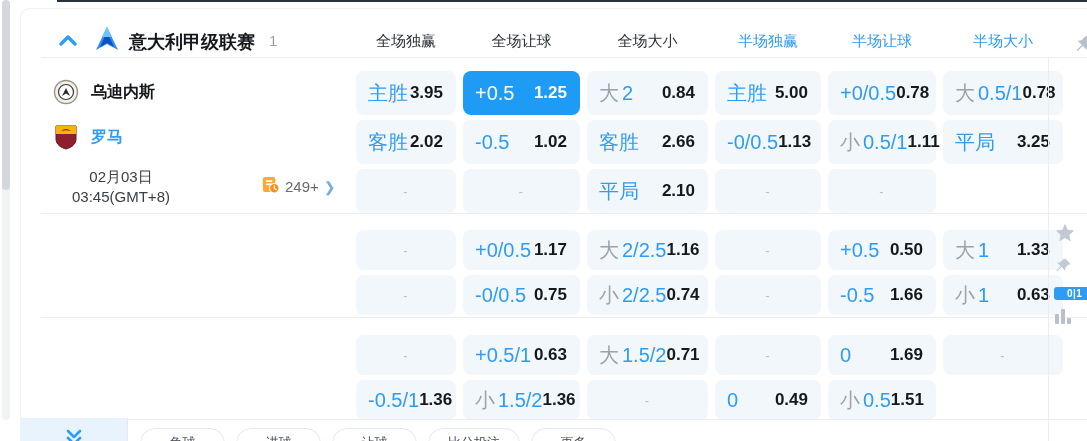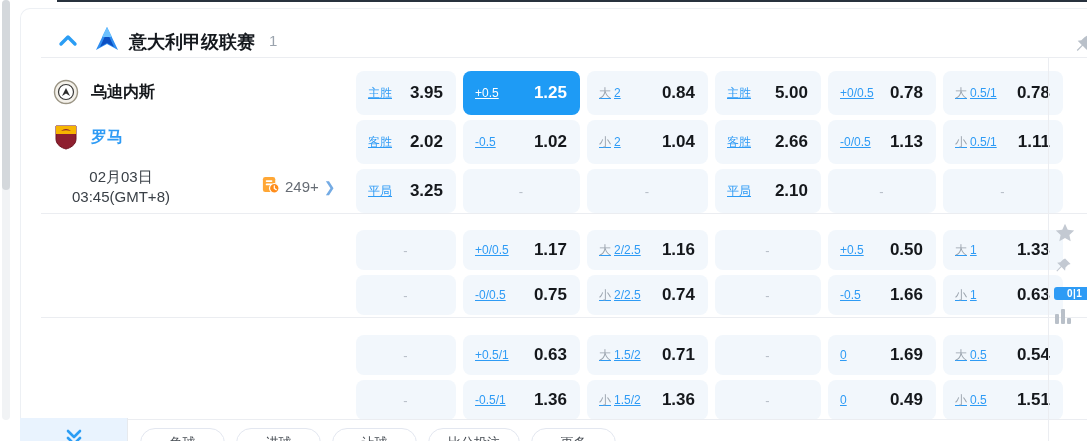--- a/index.html
+++ b/index.html
@@ -49,21 +49,21 @@
 
   
   .odds-grid { position:absolute; left:335px; width:712px; display:grid;
     grid-template-columns:100px 117px 121px 106px 108px 120px; column-gap:7px; row-gap:5px; }
   #sec1 { top:62px; grid-auto-rows:44px; }
   #sec2 { top:221px; grid-auto-rows:40px; }
   #sec3 { top:326px; grid-auto-rows:40px; }
 
   .cell { display:flex; align-items:center; justify-content:space-between;
     padding:0 13px 0 12px; background:#f2f7fc; border-radius:8px; cursor:pointer; }
-  .cell .lbl { color:#2e9bf5; font-size:12px; white-space:nowrap;text-decoration:underline; }
+  .cell .lbl { color:#2e9bf5; font-size:20px; white-space:nowrap; }
   .cell .ou-c { color:#9aa3ad; margin-right:3px; }
   .cell .ou-n { color:#2e9bf5; }
   .cell .val { color:#15181c; font-weight:700; font-size:17px; }
   .cell.sel { background:#1e9bf5; }
   .cell.sel .lbl, .cell.sel .val { color:#fff; }
   .cell.dash { justify-content:center; }
   .cell.dash span { color:#b6bdc6; font-size:13px; }
 
   
   .rail { position:absolute; left:1054px; width:33px; }
@@ -99,20 +99,28 @@
   <div class="hdr-logo">
     <svg width="26" height="30" viewBox="0 0 26 30">
       <path d="M13 1 L24 24 L13 18 L2 24 Z" fill="#2f8df0"></path>
       <path d="M13 6 L20 21 L13 17 L6 21 Z" fill="#0c4fc2"></path>
       <path d="M13 1 L18 11 L8 11 Z" fill="#6cc1ff"></path>
     </svg>
   </div>
   <div class="hdr-title">意大利甲级联赛</div>
   <div class="hdr-count">1</div>
 
+  <div class="colheads">
+    <span class="ch-dark">全场独赢</span>
+    <span class="ch-dark">全场让球</span>
+    <span class="ch-dark">全场大小</span>
+    <span class="ch-blue">半场独赢</span>
+    <span class="ch-blue">半场让球</span>
+    <span class="ch-blue">半场大小</span>
+  </div>
 
   <div class="pin-top-1 icon-btn">
     <svg width="22" height="22" viewBox="0 0 24 24" fill="#b9c0c9">
         <path d="M14 3 l7 7 -3 1 -3.5 3.5 -0.5 4 -4.5-4.5 -5.5 5.5 -1-1 5.5-5.5 -4.5-4.5 4-0.5 3.5-3.5 z"></path>
       </svg>
   </div>
 
   <div class="hline" style="top:48px;"></div>
 
   <div class="team-row t1">
@@ -181,24 +189,20 @@
 
     <div class="cell">
         <span class="lbl">客胜</span>
         <span class="val">2.02</span>
       </div>
     <div class="cell">
         <span class="lbl">-0.5</span>
         <span class="val">1.02</span>
       </div>
     <div class="cell">
-        <span class="lbl"><span class="ou-c">小</span><span class="ou-n">2</span></span>
-        <span class="val">1.04</span>
-      </div>
-    <div class="cell">
         <span class="lbl">客胜</span>
         <span class="val">2.66</span>
       </div>
     <div class="cell">
         <span class="lbl">-0/0.5</span>
         <span class="val">1.13</span>
       </div>
     <div class="cell">
         <span class="lbl"><span class="ou-c">小</span><span class="ou-n">0.5/1</span></span>
         <span class="val">1.11</span>
@@ -289,24 +293,20 @@
     <div class="cell">
         <span class="lbl"><span class="ou-c">大</span><span class="ou-n">1.5/2</span></span>
         <span class="val">0.71</span>
       </div>
     <div class="cell dash">
         <span>-</span>
       </div>
     <div class="cell">
         <span class="lbl">0</span>
         <span class="val">1.69</span>
-      </div>
-    <div class="cell">
-        <span class="lbl"><span class="ou-c">大</span><span class="ou-n">0.5</span></span>
-        <span class="val">0.54</span>
       </div>
 
     <div class="cell dash">
         <span>-</span>
       </div>
     <div class="cell">
         <span class="lbl">-0.5/1</span>
         <span class="val">1.36</span>
       </div>
     <div class="cell">

